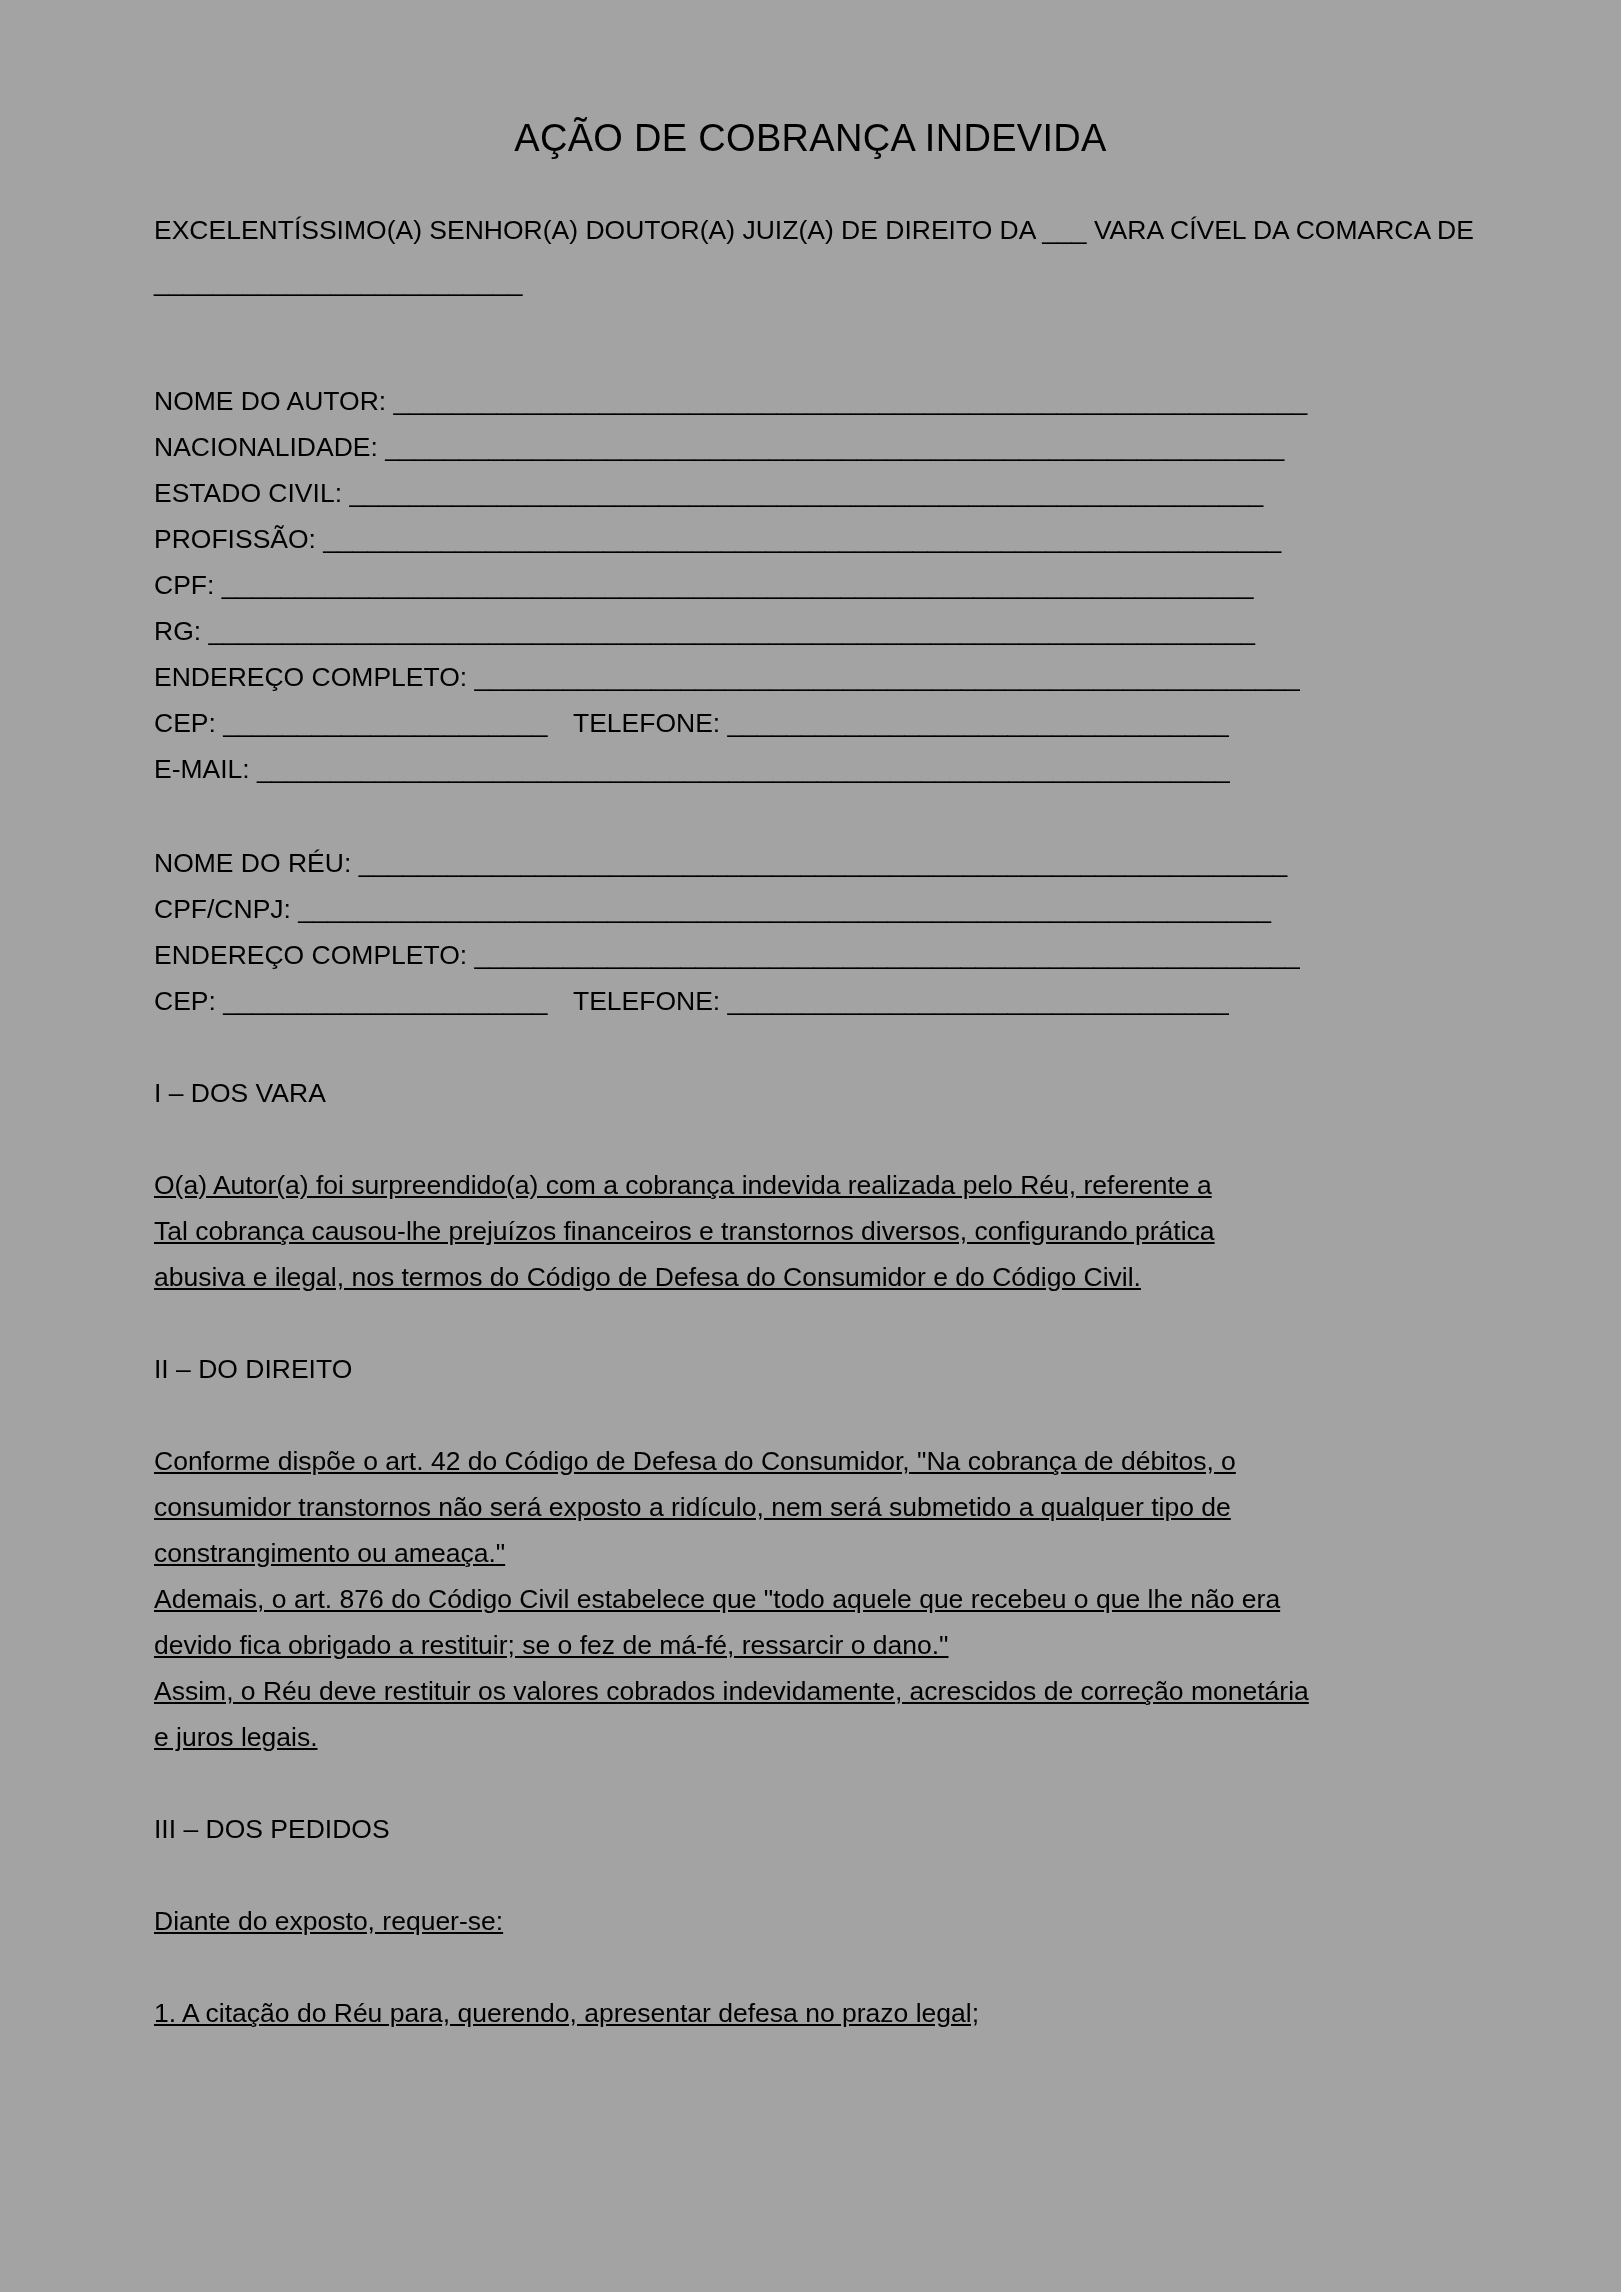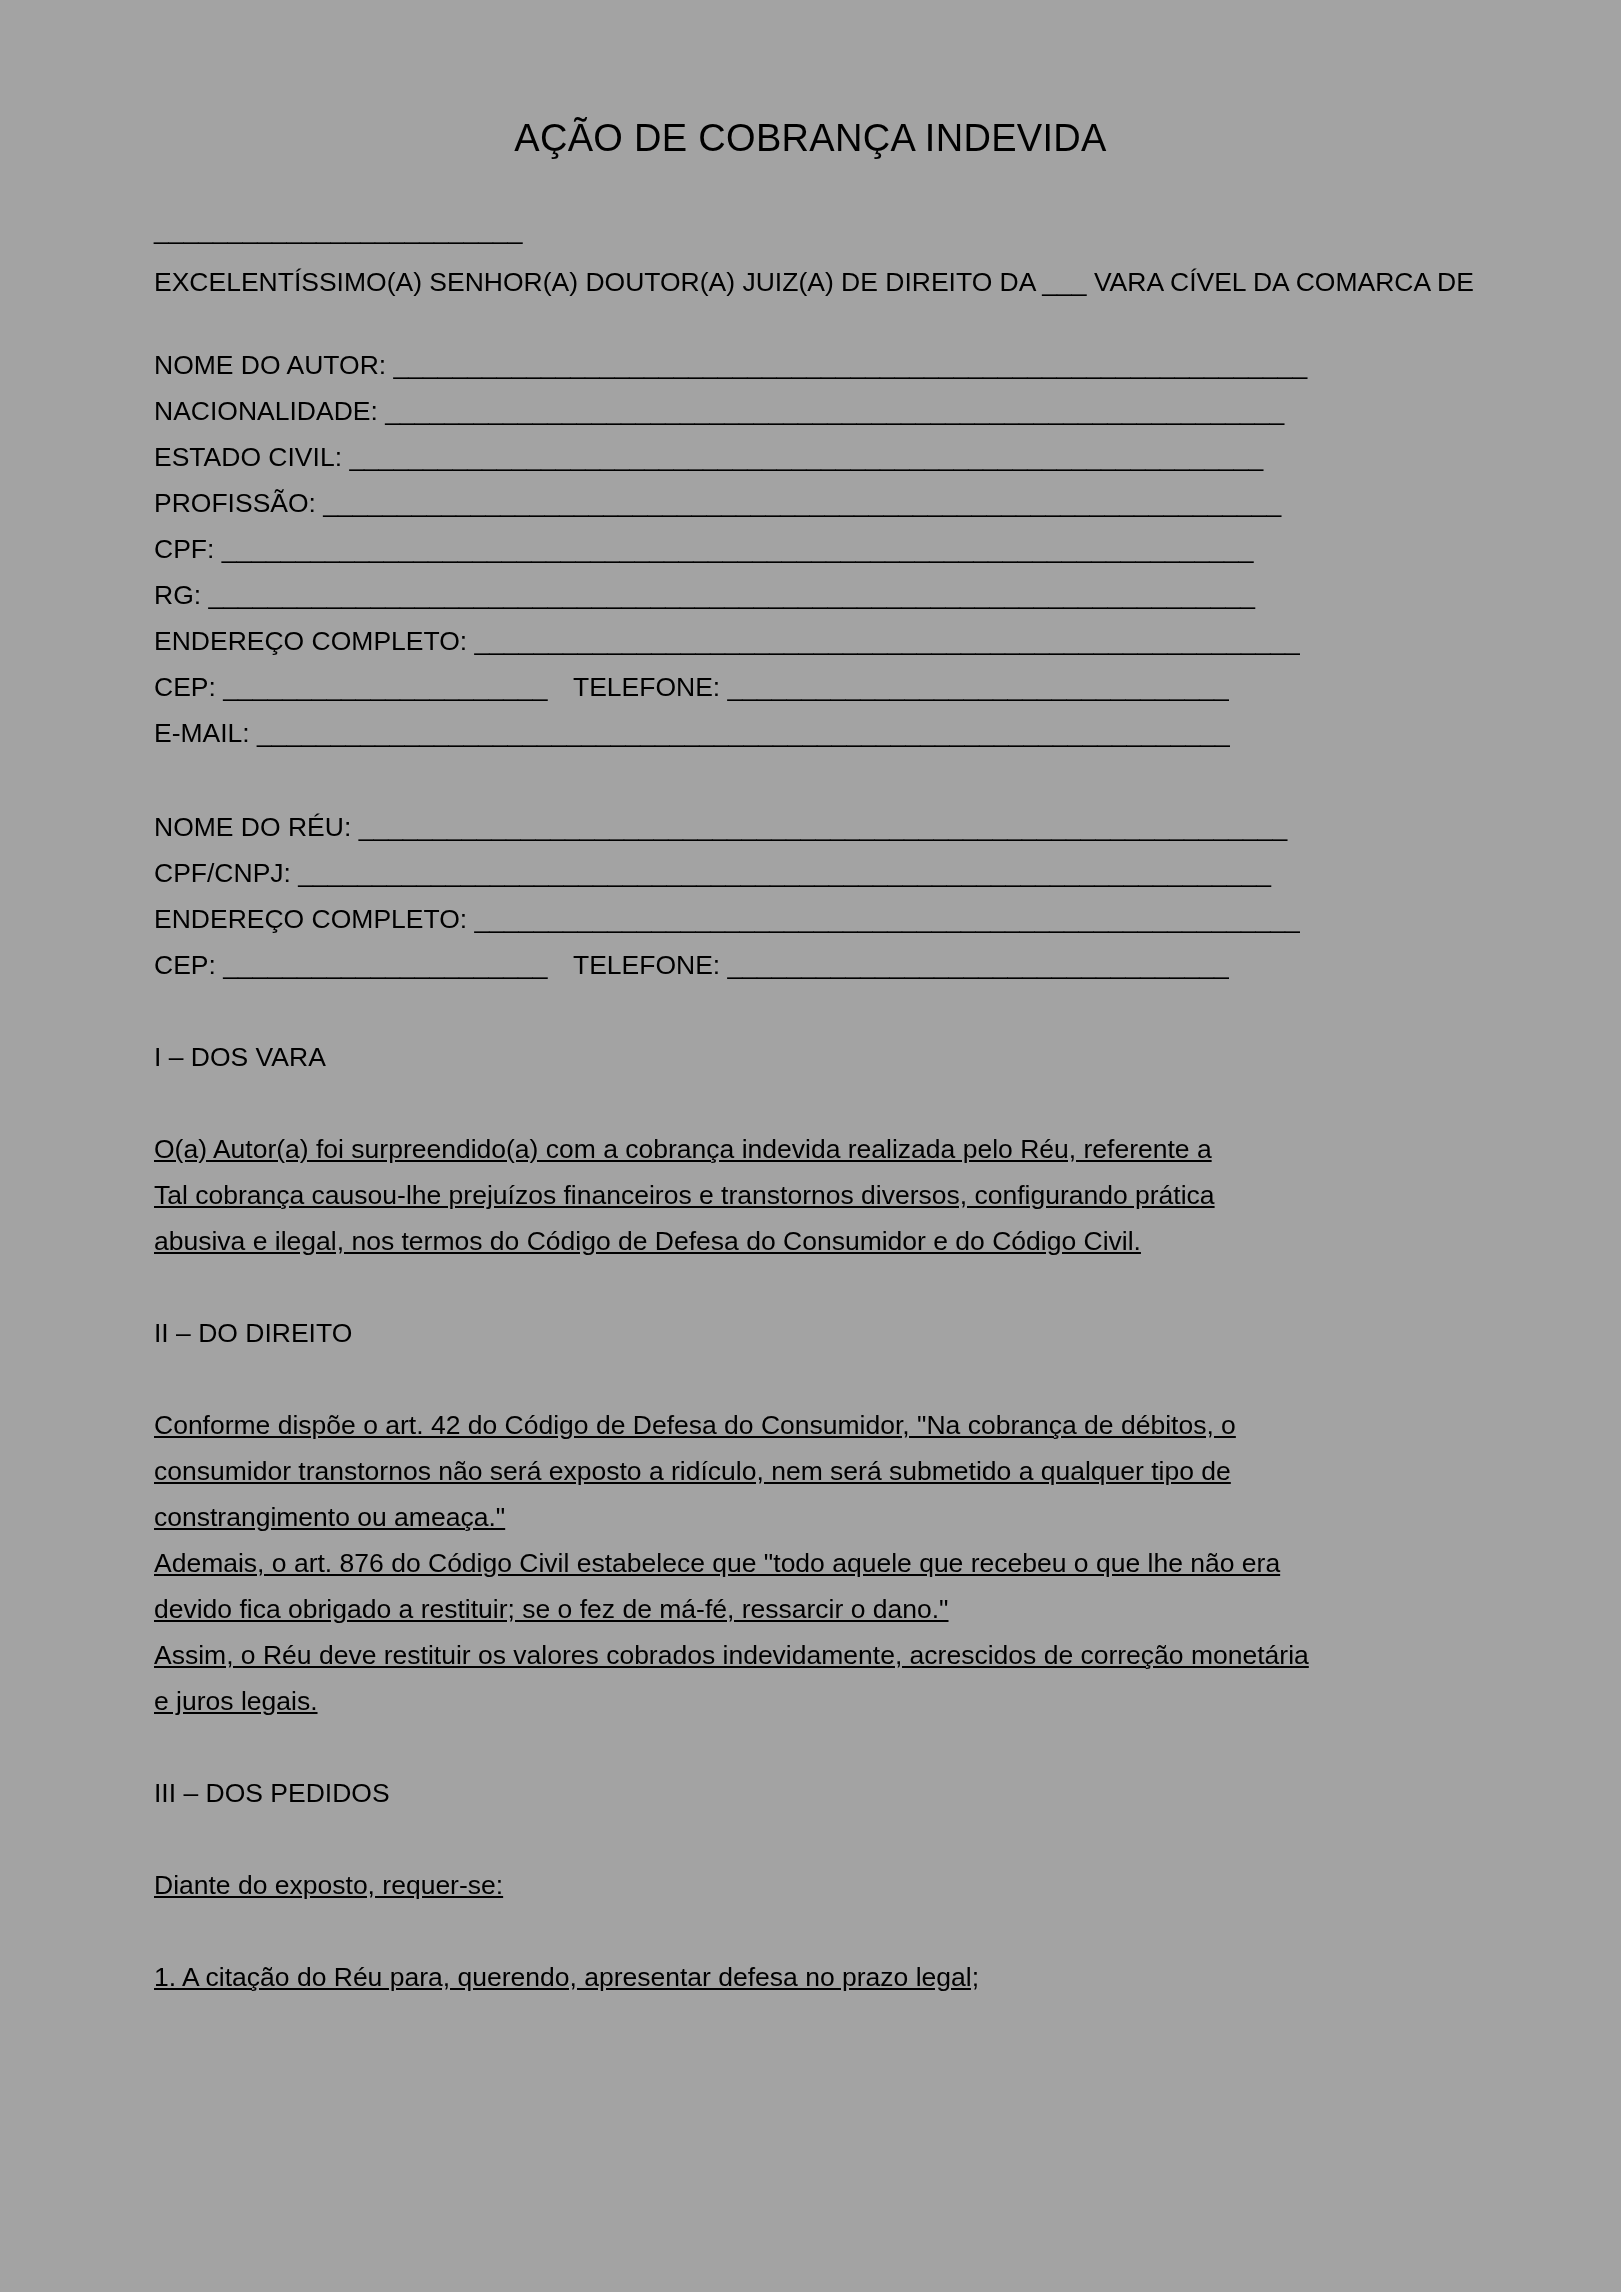--- a/index.html
+++ b/index.html
@@ -33,21 +33,21 @@
     margin: 43px 0 0 0;
     line-height: 52px;
     white-space: nowrap;
   }
   .court-heading .line {
     display: block;
   }
   .fields {
     line-height: 46px;
   }
-  .fields.author-block   { margin-top: 34px; }
+  .fields.author-block   { margin-top: 70px; }
   .fields.defendant-block{ margin-top: 48px; }
   .row {
     white-space: nowrap;
   }
   .tel-label {
     margin-left: 25.5px;
   }
   .section { margin-top: 46px; }
   .sec-heading {
     margin: 0;
@@ -64,22 +64,22 @@
 </head>
 <body>
 
 <div class="page">
 
   <h1 class="doc-title">AÇÃO DE COBRANÇA INDEVIDA</h1>
 
   <div class="content">
 
     <p class="court-heading">
+      <span class="line">EXCELENTÍSSIMO(A) SENHOR(A) DOUTOR(A) JUIZ(A) DE DIREITO DA ___ VARA CÍVEL DA COMARCA DE</span>
       <span class="line">_________________________</span>
-      <span class="line">EXCELENTÍSSIMO(A) SENHOR(A) DOUTOR(A) JUIZ(A) DE DIREITO DA ___ VARA CÍVEL DA COMARCA DE</span>
     </p>
 
     <div class="fields author-block">
       <div class="row">
         <span>NOME DO AUTOR: </span><span>______________________________________________________________</span>
       </div>
       <div class="row">
         <span>NACIONALIDADE: </span><span>_____________________________________________________________</span>
       </div>
       <div class="row">

